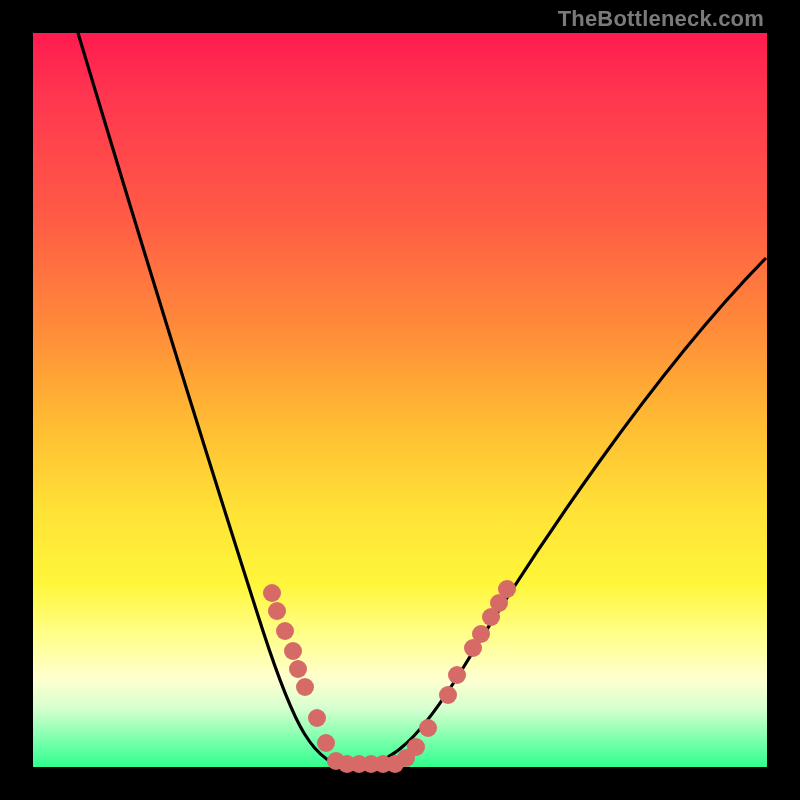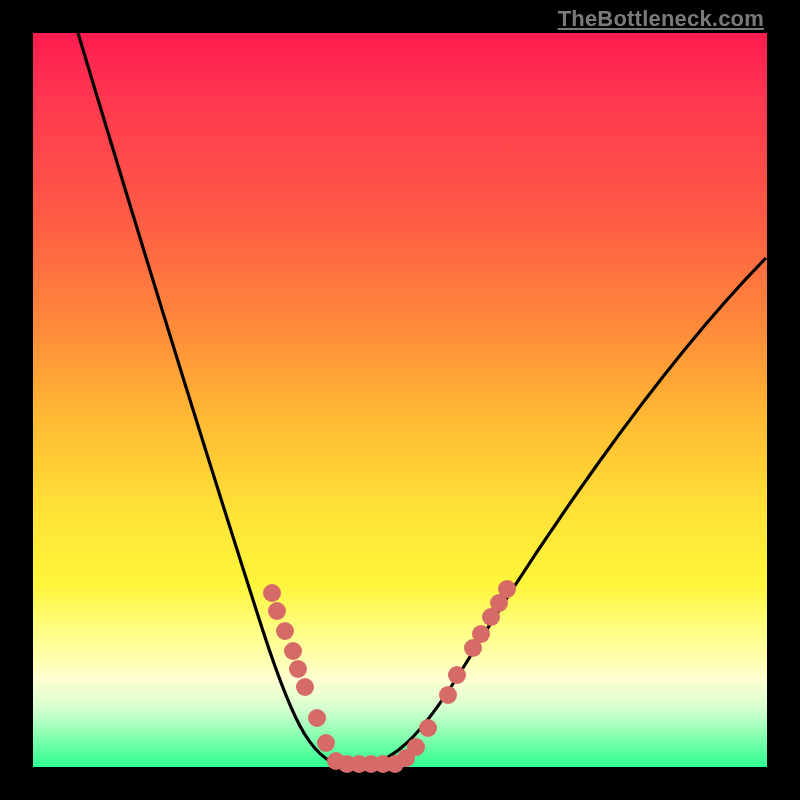--- a/index.html
+++ b/index.html
@@ -42,21 +42,20 @@
     );
   }
   .attribution {
     position: absolute;
     top: 6px;
     right: 36px;
     color: #7a7a7a;
     font-size: 22px;
     font-weight: 600;
     letter-spacing: 0.2px;
-    text-decoration: underline;
   }
   svg.curve {
     position: absolute;
     left: 33px;
     top: 33px;
     width: 734px;
     height: 734px;
     overflow: visible;
   }
 </style>

